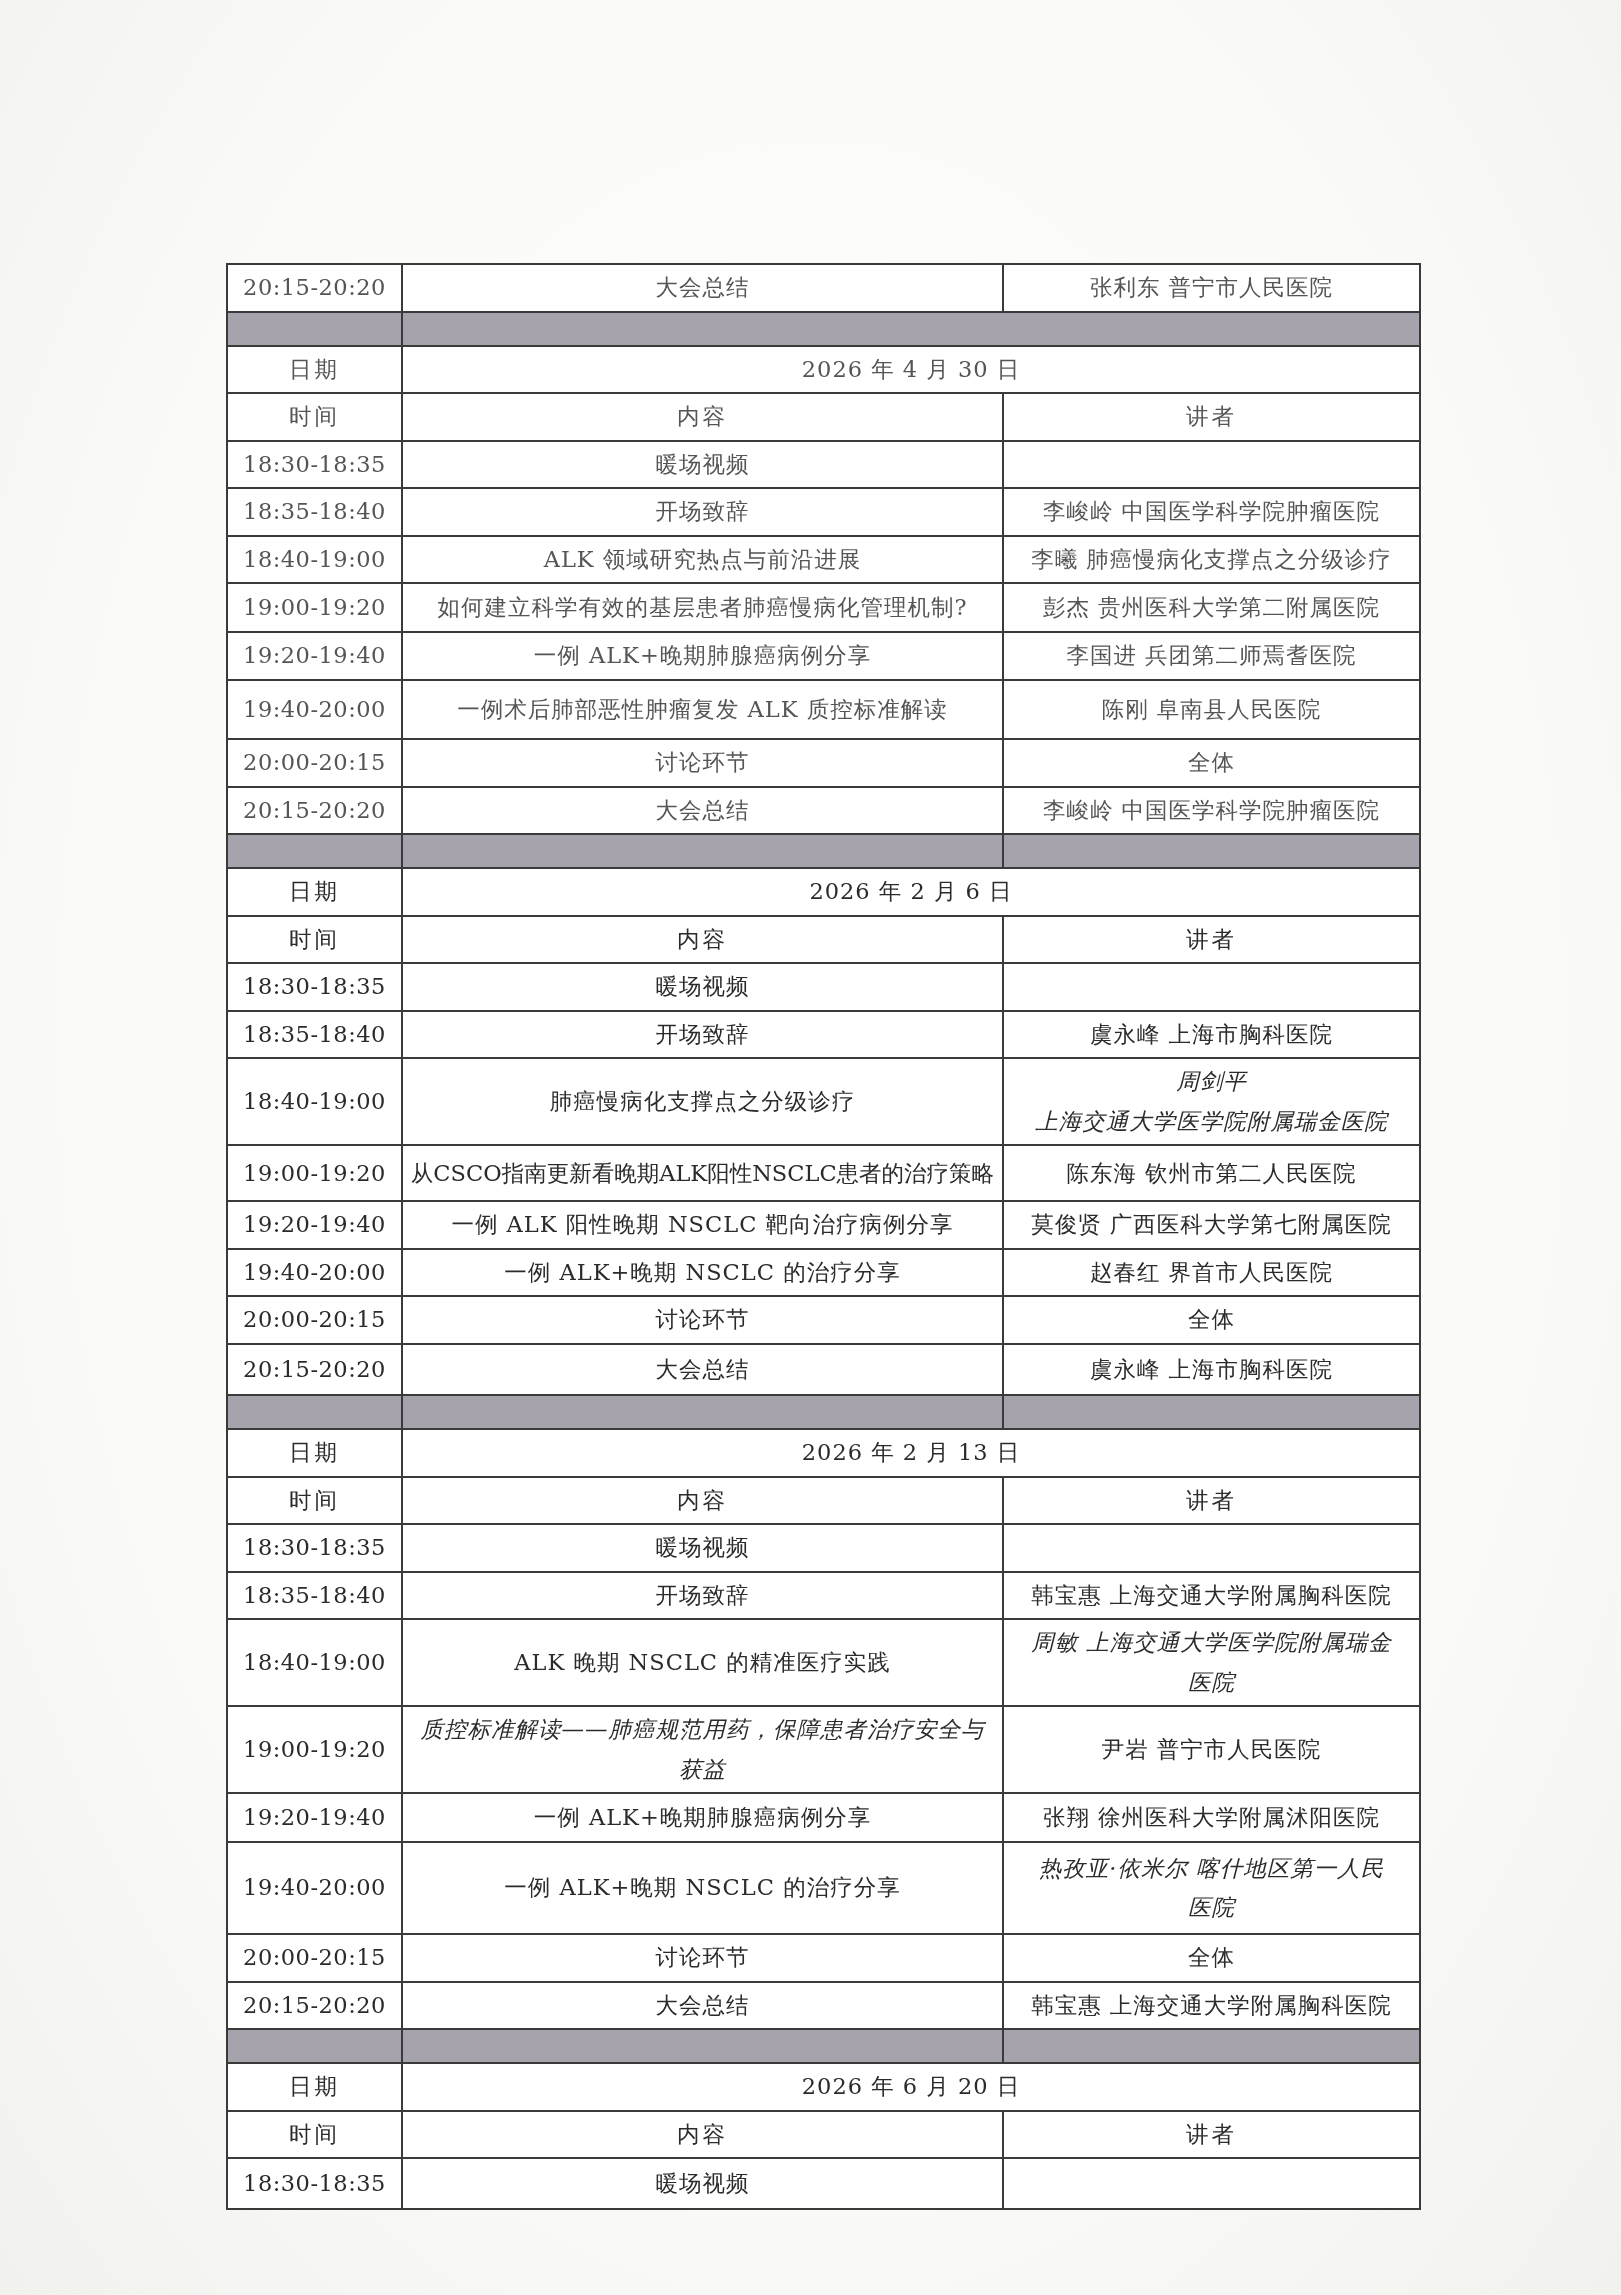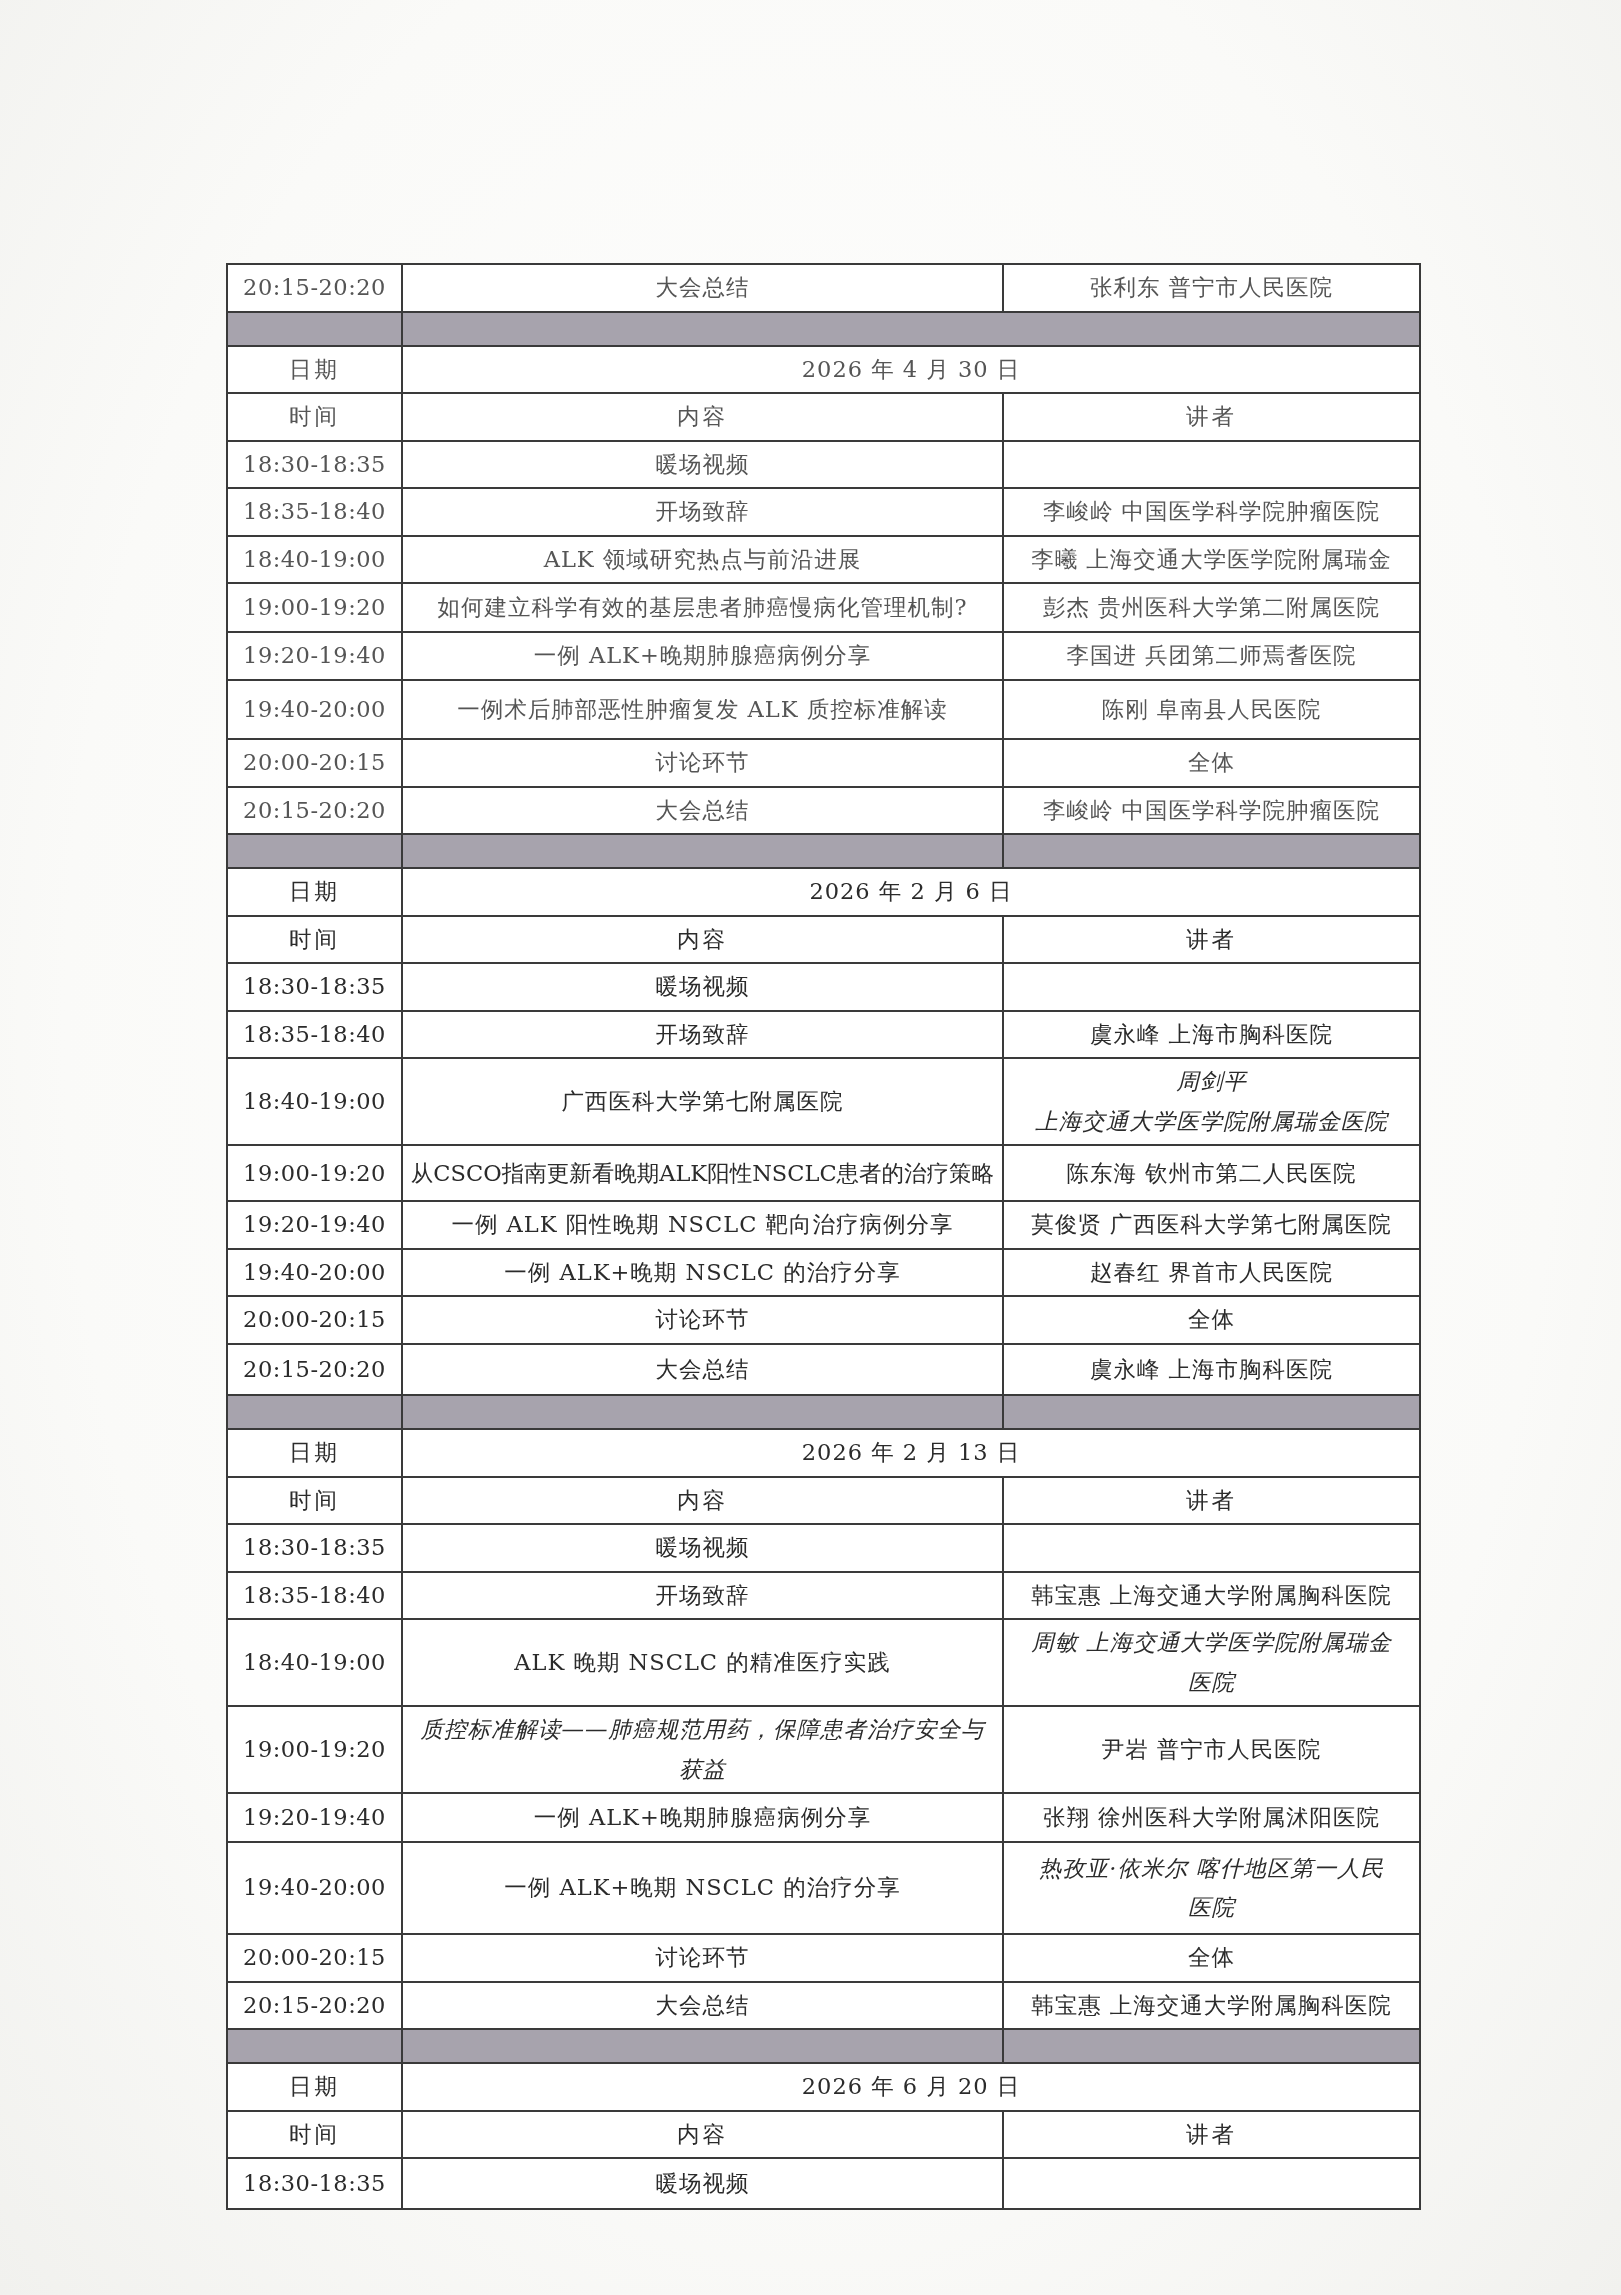--- a/index.html
+++ b/index.html
@@ -80,21 +80,21 @@
       <td class="speaker"></td>
     </tr>
     <tr class="faded" style="height:41px">
       <td class="time">18:35-18:40</td>
       <td class="content">开场致辞</td>
       <td class="speaker">李峻岭 中国医学科学院肿瘤医院</td>
     </tr>
     <tr class="faded" style="height:41px">
       <td class="time">18:40-19:00</td>
       <td class="content">ALK 领域研究热点与前沿进展</td>
-      <td class="speaker">李曦 上海交通大学医学院附属瑞金</td>
+      <td class="speaker">李曦 肺癌慢病化支撑点之分级诊疗</td>
     </tr>
     <tr class="faded" style="height:49px">
       <td class="time">19:00-19:20</td>
       <td class="content">如何建立科学有效的基层患者肺癌慢病化管理机制?</td>
       <td class="speaker">彭杰 贵州医科大学第二附属医院</td>
     </tr>
     <tr class="faded" style="height:46px">
       <td class="time">19:20-19:40</td>
       <td class="content">一例 ALK+晚期肺腺癌病例分享</td>
       <td class="speaker">李国进 兵团第二师焉耆医院</td>
@@ -134,21 +134,21 @@
       <td class="content">暖场视频</td>
       <td class="speaker"></td>
     </tr>
     <tr style="height:43px">
       <td class="time">18:35-18:40</td>
       <td class="content">开场致辞</td>
       <td class="speaker">虞永峰 上海市胸科医院</td>
     </tr>
     <tr style="height:82px">
       <td class="time">18:40-19:00</td>
-      <td class="content">广西医科大学第七附属医院</td>
+      <td class="content">肺癌慢病化支撑点之分级诊疗</td>
       <td class="speaker">
         <span class="speaker-line">周剑平</span>
         <span class="speaker-line">上海交通大学医学院附属瑞金医院</span>
       </td>
     </tr>
     <tr style="height:56px">
       <td class="time">19:00-19:20</td>
       <td class="content" style="letter-spacing:0">从CSCO指南更新看晚期ALK阳性NSCLC患者的治疗策略</td>
       <td class="speaker">陈东海 钦州市第二人民医院</td>
     </tr>

